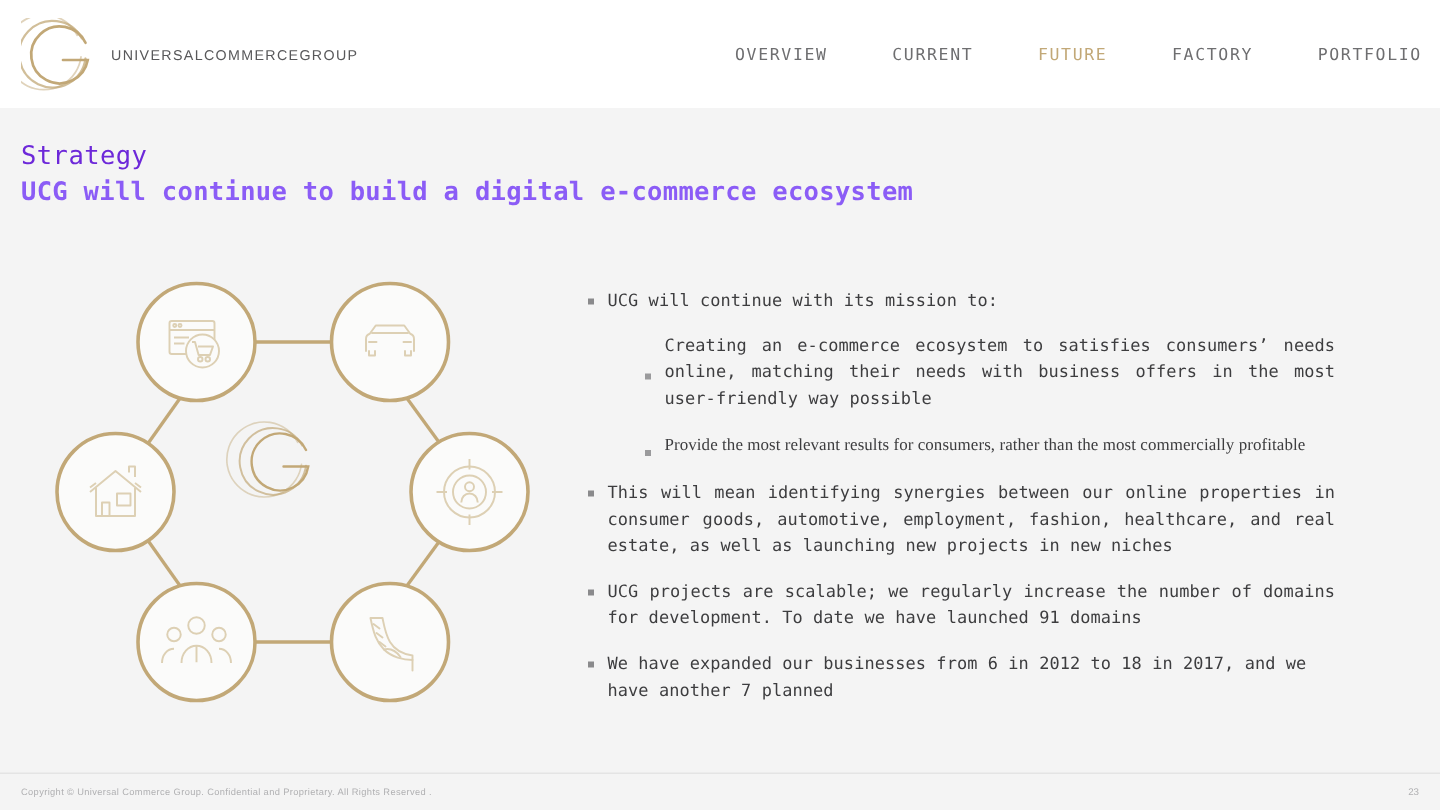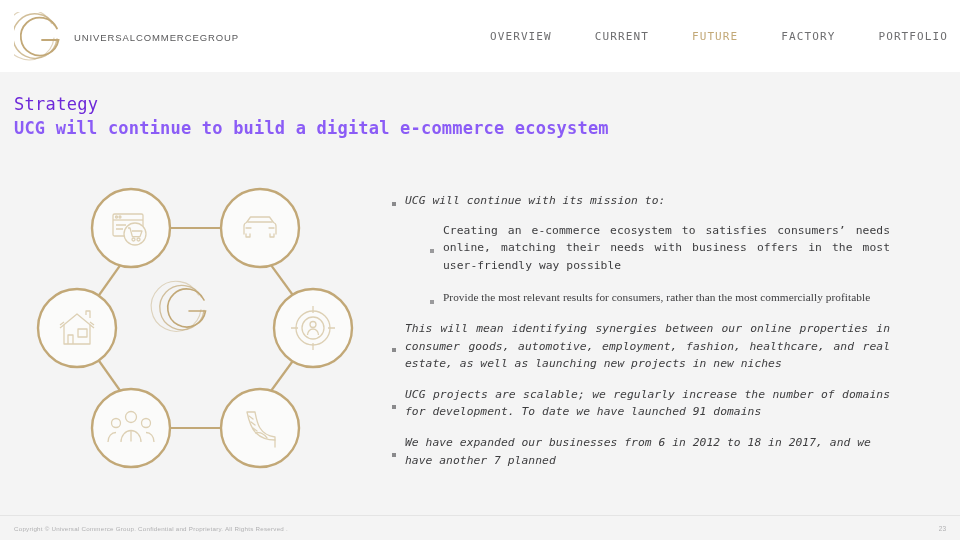--- a/index.html
+++ b/index.html
@@ -109,23 +109,22 @@
     position: absolute;
     left: 392px;
     top: 192px;
     width: 498px;
   }
   .blk { margin-bottom: 13px; }
   .blk:last-child { margin-bottom: 0; }
 
   .l1 {
     display: flex;
-    align-items: center;
+    align-items: flex-start;
     gap: 9px;
-    font-style: italic;
   }
   .l1 .dot {
     flex: 0 0 auto;
     width: 4px; height: 4px;
     background: #8a8a8c;
     margin-top: 7px;
   }
   .l1 .txt {
     flex: 1;
     font-size: 11.3px;

